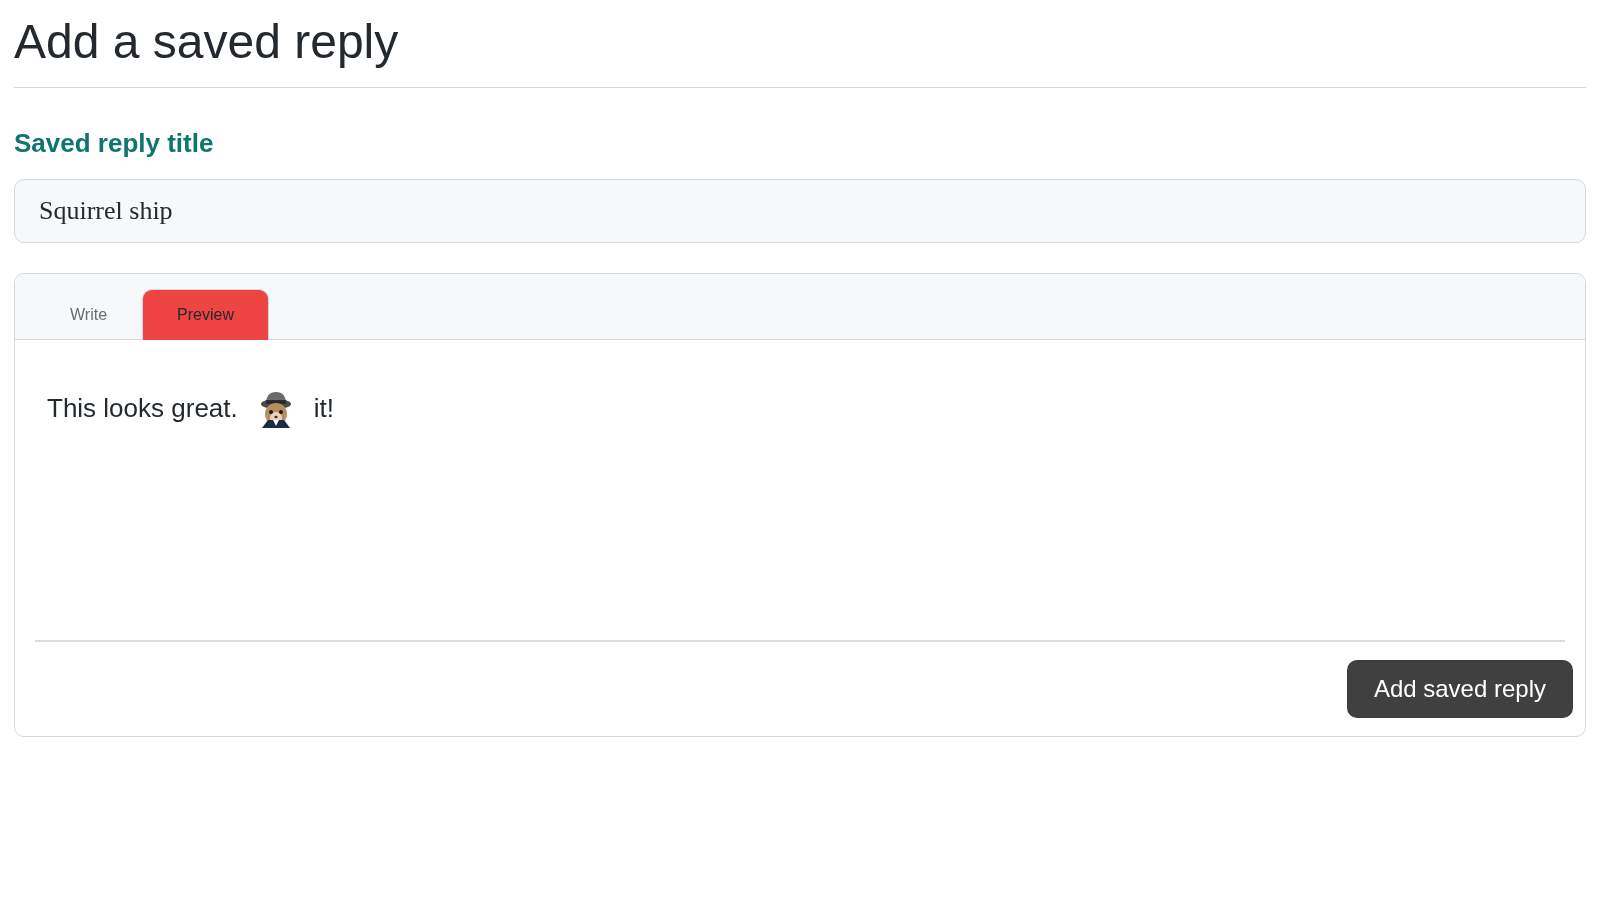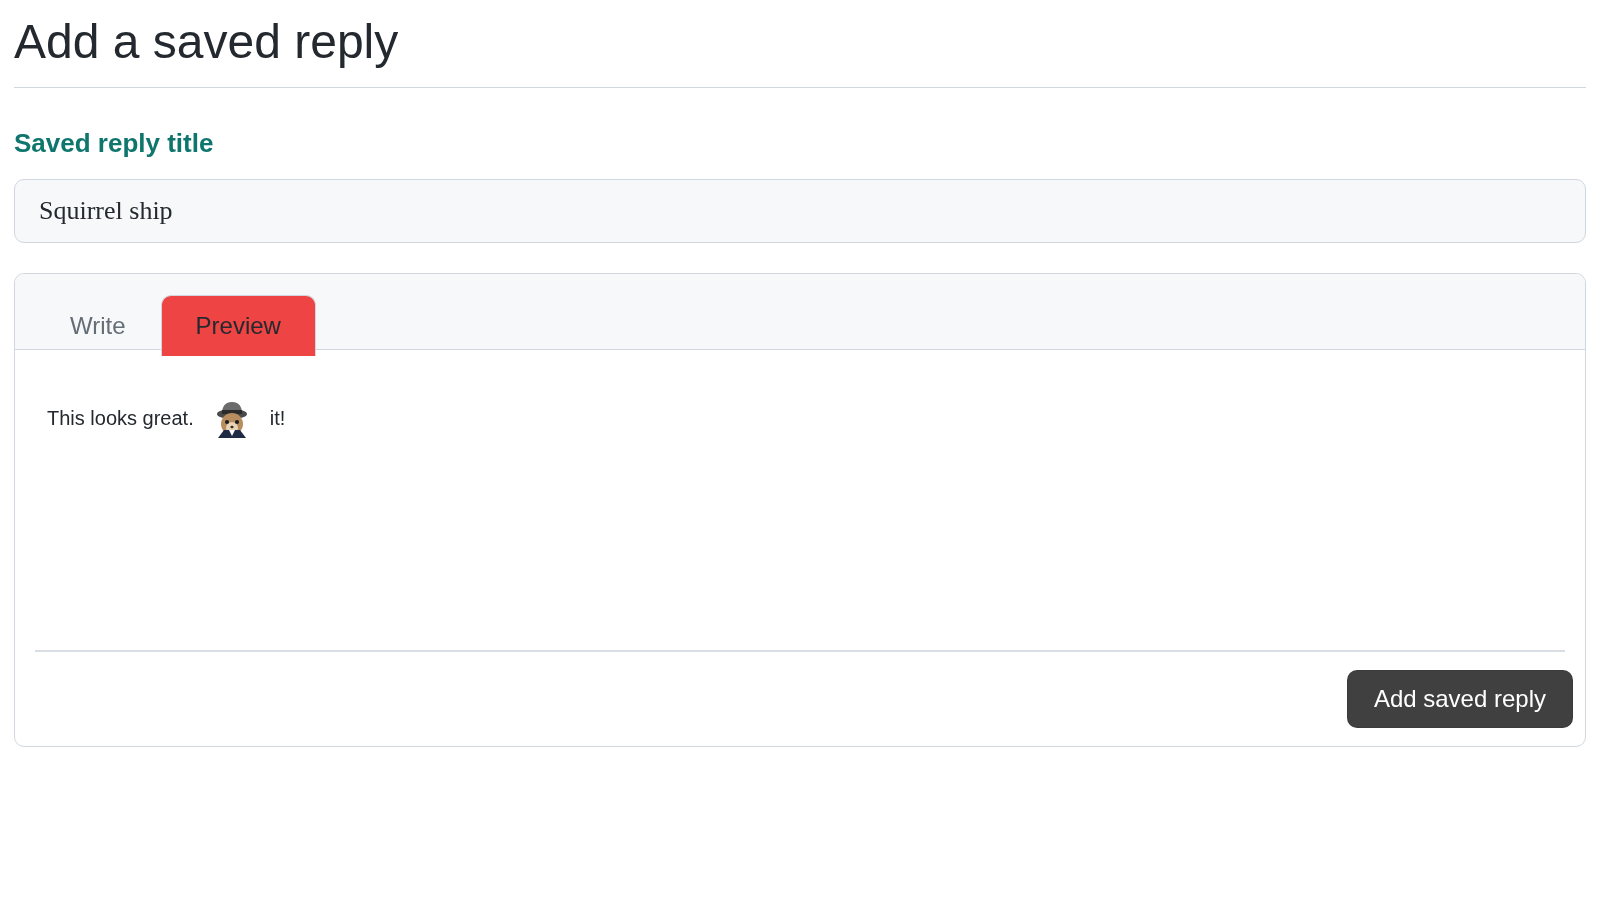--- a/index.html
+++ b/index.html
@@ -48,45 +48,45 @@
     }
     .tab-bar {
       background: #f6f8fa;
       display: flex;
       padding-left: 20px;
       padding-top: 14px;
       border-bottom: 1px solid #d0d7de;
     }
     .tab {
       padding: 16px 34px;
-      font-size: 24px;
+      font-size: 16px;
       cursor: pointer;
       border: 1px solid transparent;
       border-bottom: none;
       position: relative;
-      top: 7px;
+      top: 1px;
     }
     .tab-inactive {
       color: #656d76;
     }
     .tab-active {
       color: #24292f;
       background: #ef4444;
       border-color: #d0d7de;
       border-top-left-radius: 10px;
       border-top-right-radius: 10px;
     }
     .preview-body {
       padding: 48px 32px 0 32px;
       min-height: 300px;
     }
     .preview-line {
       display: flex;
       align-items: center;
-      font-size: 20px;
+      font-size: 26px;
       color: #24292f;
       flex-wrap: wrap;
       gap: 12px;
     }
     .emoji-shipit {
       width: 40px;
       height: 40px;
       margin: 0 6px;
       display: inline-block;
       flex-shrink: 0;

